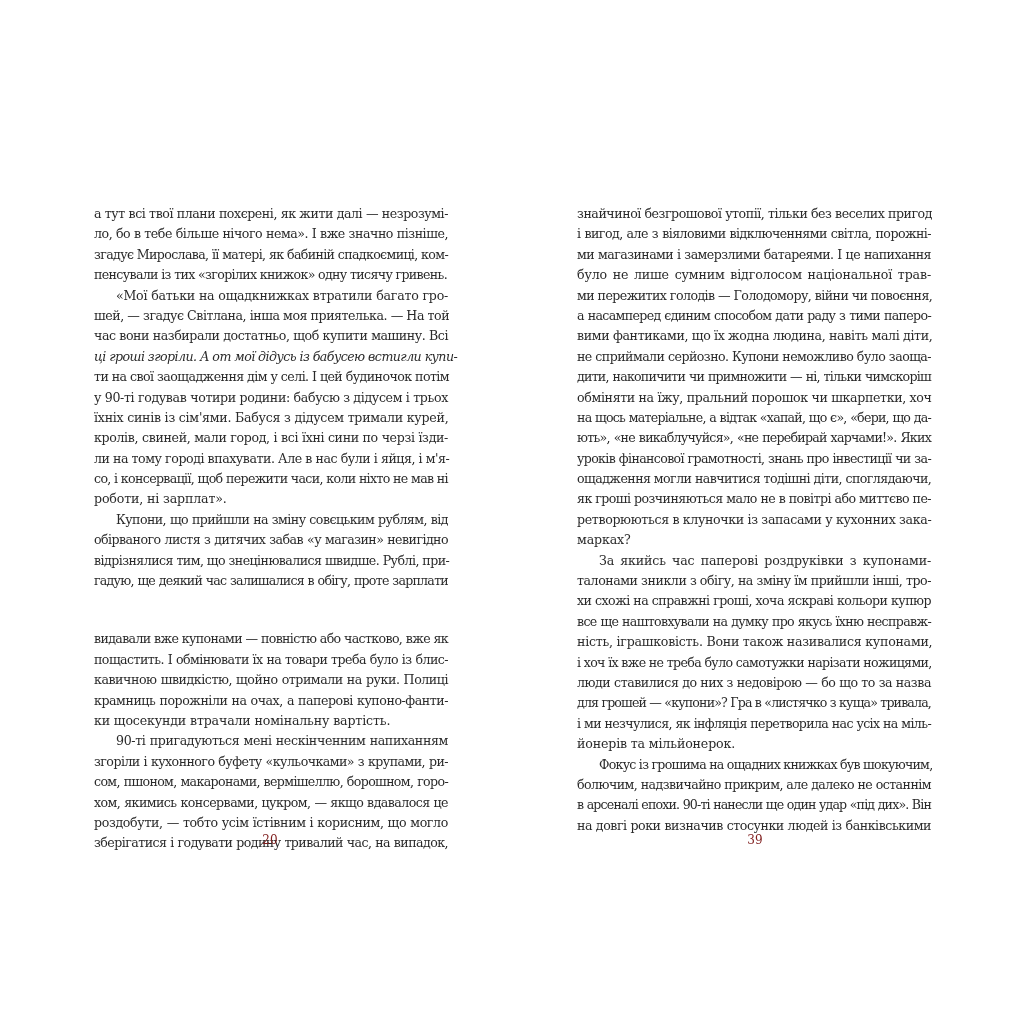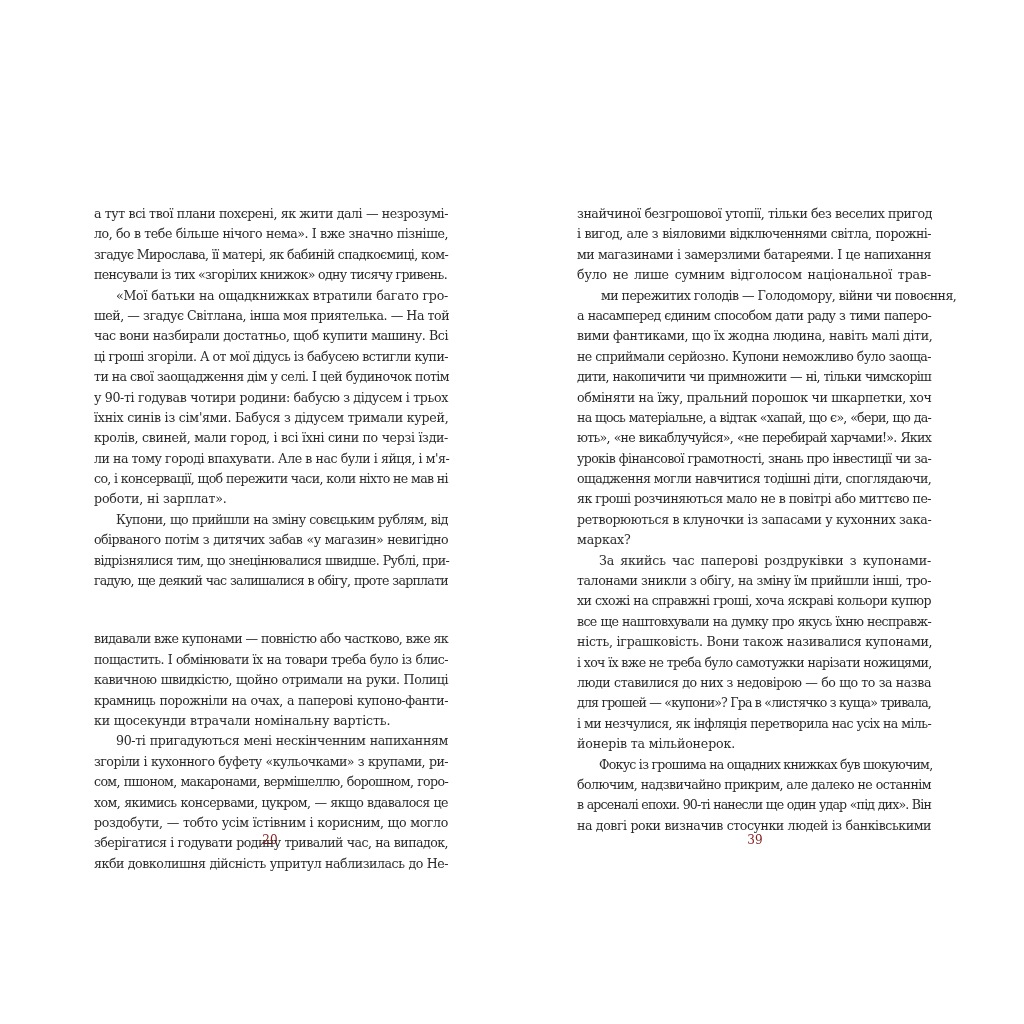--- a/index.html
+++ b/index.html
@@ -54,53 +54,52 @@
 <body>
 
 <div class="page page-left" id="left-page">
     <span class="line" style="letter-spacing: -0.45px;">а тут всі твої плани похєрені, як жити далі — незрозумі-</span>
     <span class="line" style="letter-spacing: -0.45px;">ло, бо в тебе більше нічого нема». І вже значно пізніше,</span>
     <span class="line" style="letter-spacing: -0.65px;">згадує Мирослава, її матері, як бабиній спадкоємиці, ком-</span>
     <span class="line last" style="letter-spacing: -0.65px;">пенсували із тих «згорілих книжок» одну тисячу гривень.</span>
     <span class="line indent" style="letter-spacing: -0.25px;">«Мої батьки на ощадкнижках втратили багато гро-</span>
     <span class="line" style="letter-spacing: -0.45px;">шей, — згадує Світлана, інша моя приятелька. — На той</span>
     <span class="line" style="letter-spacing: -0.45px;">час вони назбирали достатньо, щоб купити машину. Всі</span>
-    <span class="line" style="letter-spacing: -0.55px;">ці гроші згоріли. А от мої дідусь із бабусею встигли купи-</span>
+    <span class="line" style="letter-spacing: -0.55px; font-style: italic;">ці гроші згоріли. А от мої дідусь із бабусею встигли купи-</span>
     <span class="line" style="letter-spacing: -0.55px;">ти на свої заощадження дім у селі. І цей будиночок потім</span>
     <span class="line" style="letter-spacing: -0.35px;">у 90-ті годував чотири родини: бабусю з дідусем і трьох</span>
     <span class="line" style="letter-spacing: -0.25px;">їхніх синів із сім'ями. Бабуся з дідусем тримали курей,</span>
     <span class="line" style="letter-spacing: -0.35px;">кролів, свиней, мали город, і всі їхні сини по черзі їзди-</span>
     <span class="line" style="letter-spacing: -0.45px;">ли на тому городі впахувати. Але в нас були і яйця, і м'я-</span>
     <span class="line" style="letter-spacing: -0.65px;">со, і консервації, щоб пережити часи, коли ніхто не мав ні</span>
     <span class="line last">роботи, ні зарплат».</span>
     <span class="line indent" style="letter-spacing: -0.55px;">Купони, що прийшли на зміну совєцьким рублям, від</span>
-    <span class="line" style="letter-spacing: -0.55px;">обірваного потім з дитячих забав «у магазин» невигідно</span>
+    <span class="line" style="letter-spacing: -0.55px;">обірваного листя з дитячих забав «у магазин» невигідно</span>
     <span class="line" style="letter-spacing: -0.55px;">відрізнялися тим, що знецінювалися швидше. Рублі, при-</span>
     <span class="line" style="letter-spacing: -0.75px;">гадую, ще деякий час залишалися в обігу, проте зарплати</span>
     <span class="line" style="letter-spacing: -0.65px; margin-top: 38px;">видавали вже купонами — повністю або частково, вже як</span>
     <span class="line" style="letter-spacing: -0.55px;">пощастить. І обмінювати їх на товари треба було із блис-</span>
     <span class="line" style="letter-spacing: -0.45px;">кавичною швидкістю, щойно отримали на руки. Полиці</span>
     <span class="line" style="letter-spacing: -0.45px;">крамниць порожніли на очах, а паперові купоно-фанти-</span>
     <span class="line last">ки щосекунди втрачали номінальну вартість.</span>
     <span class="line indent" style="letter-spacing: -0.35px;">90-ті пригадуються мені нескінченним напиханням</span>
     <span class="line" style="letter-spacing: -0.55px;">згоріли і кухонного буфету «кульочками» з крупами, ри-</span>
     <span class="line" style="letter-spacing: -0.65px;">сом, пшоном, макаронами, вермішеллю, борошном, горо-</span>
     <span class="line" style="letter-spacing: -0.55px;">хом, якимись консервами, цукром, — якщо вдавалося це</span>
     <span class="line" style="letter-spacing: -0.35px;">роздобути, — тобто усім їстівним і корисним, що могло</span>
     <span class="line" style="letter-spacing: -0.55px;">зберігатися і годувати родину тривалий час, на випадок,</span>
-    <span class="line" style="letter-spacing: -0.45px;">якби довколишня дійсність упритул наблизилась до Не-</span>
   </div>
 <div class="page-number pn-left">20</div>
 
 <div class="page page-right" id="right-page">
     <span class="line" style="letter-spacing: -0.45px;">знайчиної безгрошової утопії, тільки без веселих пригод</span>
     <span class="line" style="letter-spacing: -0.55px;">і вигод, але з віяловими відключеннями світла, порожні-</span>
     <span class="line" style="letter-spacing: -0.55px;">ми магазинами і замерзлими батареями. І це напихання</span>
     <span class="line">було не лише сумним відголосом національної трав-</span>
-    <span class="line" style="letter-spacing: -0.55px; margin-left: 24px;">ми пережитих голодів — Голодомору, війни чи повоєння,</span>
+    <span class="line" style="letter-spacing: -0.55px;">ми пережитих голодів — Голодомору, війни чи повоєння,</span>
     <span class="line" style="letter-spacing: -0.65px;">а насамперед єдиним способом дати раду з тими паперо-</span>
     <span class="line" style="letter-spacing: -0.35px;">вими фантиками, що їх жодна людина, навіть малі діти,</span>
     <span class="line" style="letter-spacing: -0.55px;">не сприймали серйозно. Купони неможливо було заоща-</span>
     <span class="line" style="letter-spacing: -0.75px;">дити, накопичити чи примножити — ні, тільки чимскоріш</span>
     <span class="line" style="letter-spacing: -0.35px;">обміняти на їжу, пральний порошок чи шкарпетки, хоч</span>
     <span class="line" style="letter-spacing: -0.75px;">на щось матеріальне, а відтак «хапай, що є», «бери, що да-</span>
     <span class="line" style="letter-spacing: -0.75px;">ють», «не викаблучуйся», «не перебирай харчами!». Яких</span>
     <span class="line" style="letter-spacing: -0.65px;">уроків фінансової грамотності, знань про інвестиції чи за-</span>
     <span class="line" style="letter-spacing: -0.55px;">ощадження могли навчитися тодішні діти, споглядаючи,</span>
     <span class="line" style="letter-spacing: -0.55px;">як гроші розчиняються мало не в повітрі або миттєво пе-</span>

